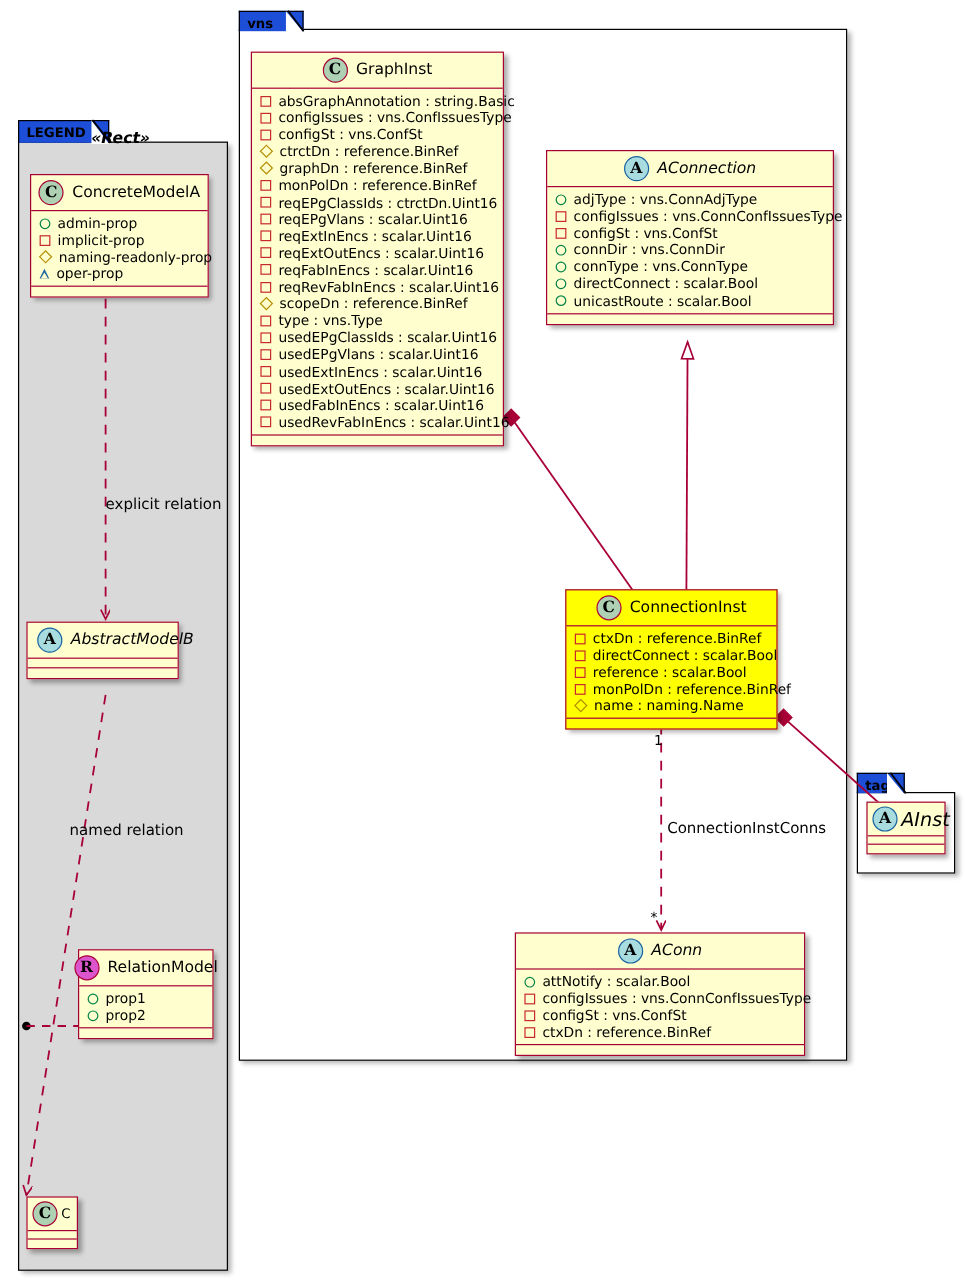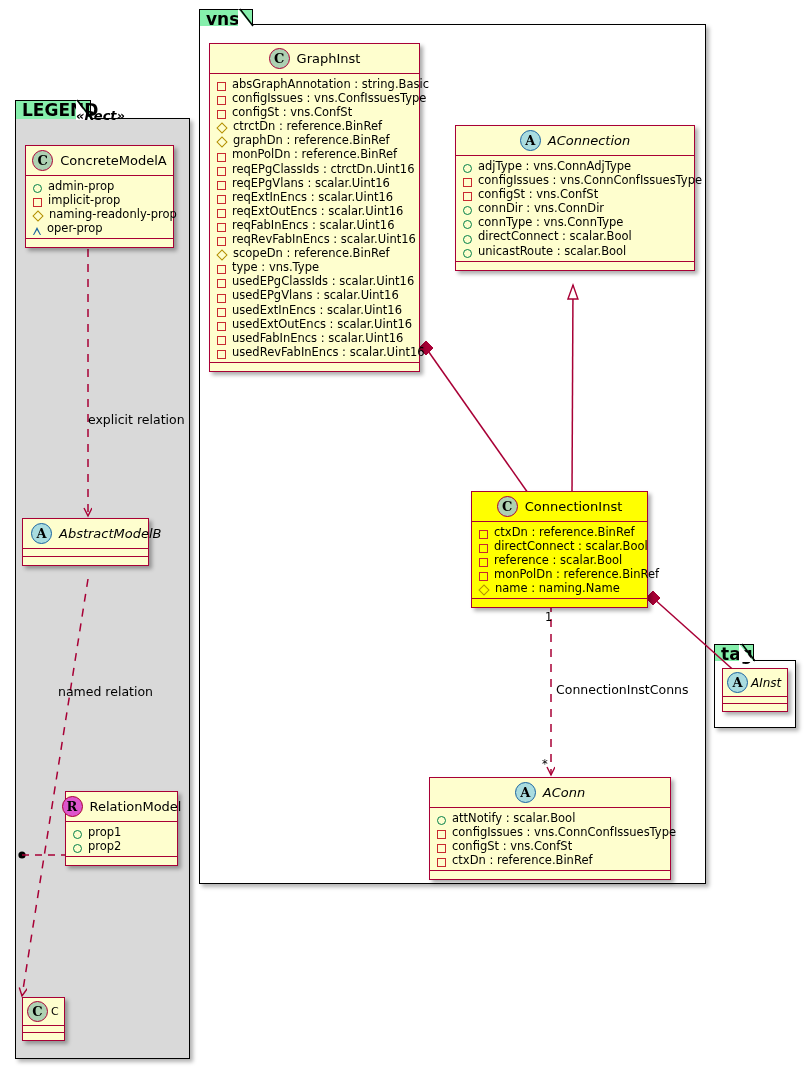--- a/index.html
+++ b/index.html
@@ -39,22 +39,22 @@
     box-shadow: 3px 3px 4px rgba(0,0,0,0.30);
   }
   .package.legend-pkg {
     background: #d9d9d9;
   }
   .package-tab {
     position: absolute;
     box-sizing: border-box;
     border: 1.5px solid #000000;
     border-bottom: none;
-    background: #86efac;
-    font-size: 17px;
+    background: #1d4ed8;
+    font-size: 11px;
     font-weight: bold;
     color: #000000;
     padding: 2px 16px 2px 6px;
     line-height: 15px;
     z-index: 2;
     white-space: nowrap;
   }
   .package-tab::after {
     content: "";
     position: absolute;
@@ -102,21 +102,21 @@
     border-bottom: 1.3px solid #a80036;
     box-sizing: border-box;
   }
   .cls-body.empty { height: 8px; padding: 0; }
   .cls-footer {
     height: 8px;
     box-sizing: border-box;
   }
   .attr {
     display: flex;
-    align-items: flex-end;
+    align-items: center;
     gap: 6px;
     font-size: 11.5px;
     line-height: 14.1px;
     color: #000000;
     white-space: nowrap;
   }
 
   
   .badge {
     display: inline-flex;
@@ -525,19 +525,19 @@
           <span class="mk mk-square"></span>
           <span>ctxDn : reference.BinRef</span>
         </div>
       </div>
     <div class="cls-footer"></div>
   </div>
 
   <div class="cls" style="left:722px; top:668px; width:66px;">
     <div class="cls-header" style="justify-content:flex-start; padding:3px 4px 3px 4px; gap:3px;">
       <span class="badge badge-A">A</span>
-      <span class="cls-title abstract" style="font-size:12px;">AInst</span>
+      <span class="cls-title abstract" style="font-size:16px;">AInst</span>
     </div>
     <div class="cls-body empty" style="height:7px;"></div>
     <div class="cls-footer" style="height:7px;"></div>
   </div>
 
 </div>
 
 </body></html>

